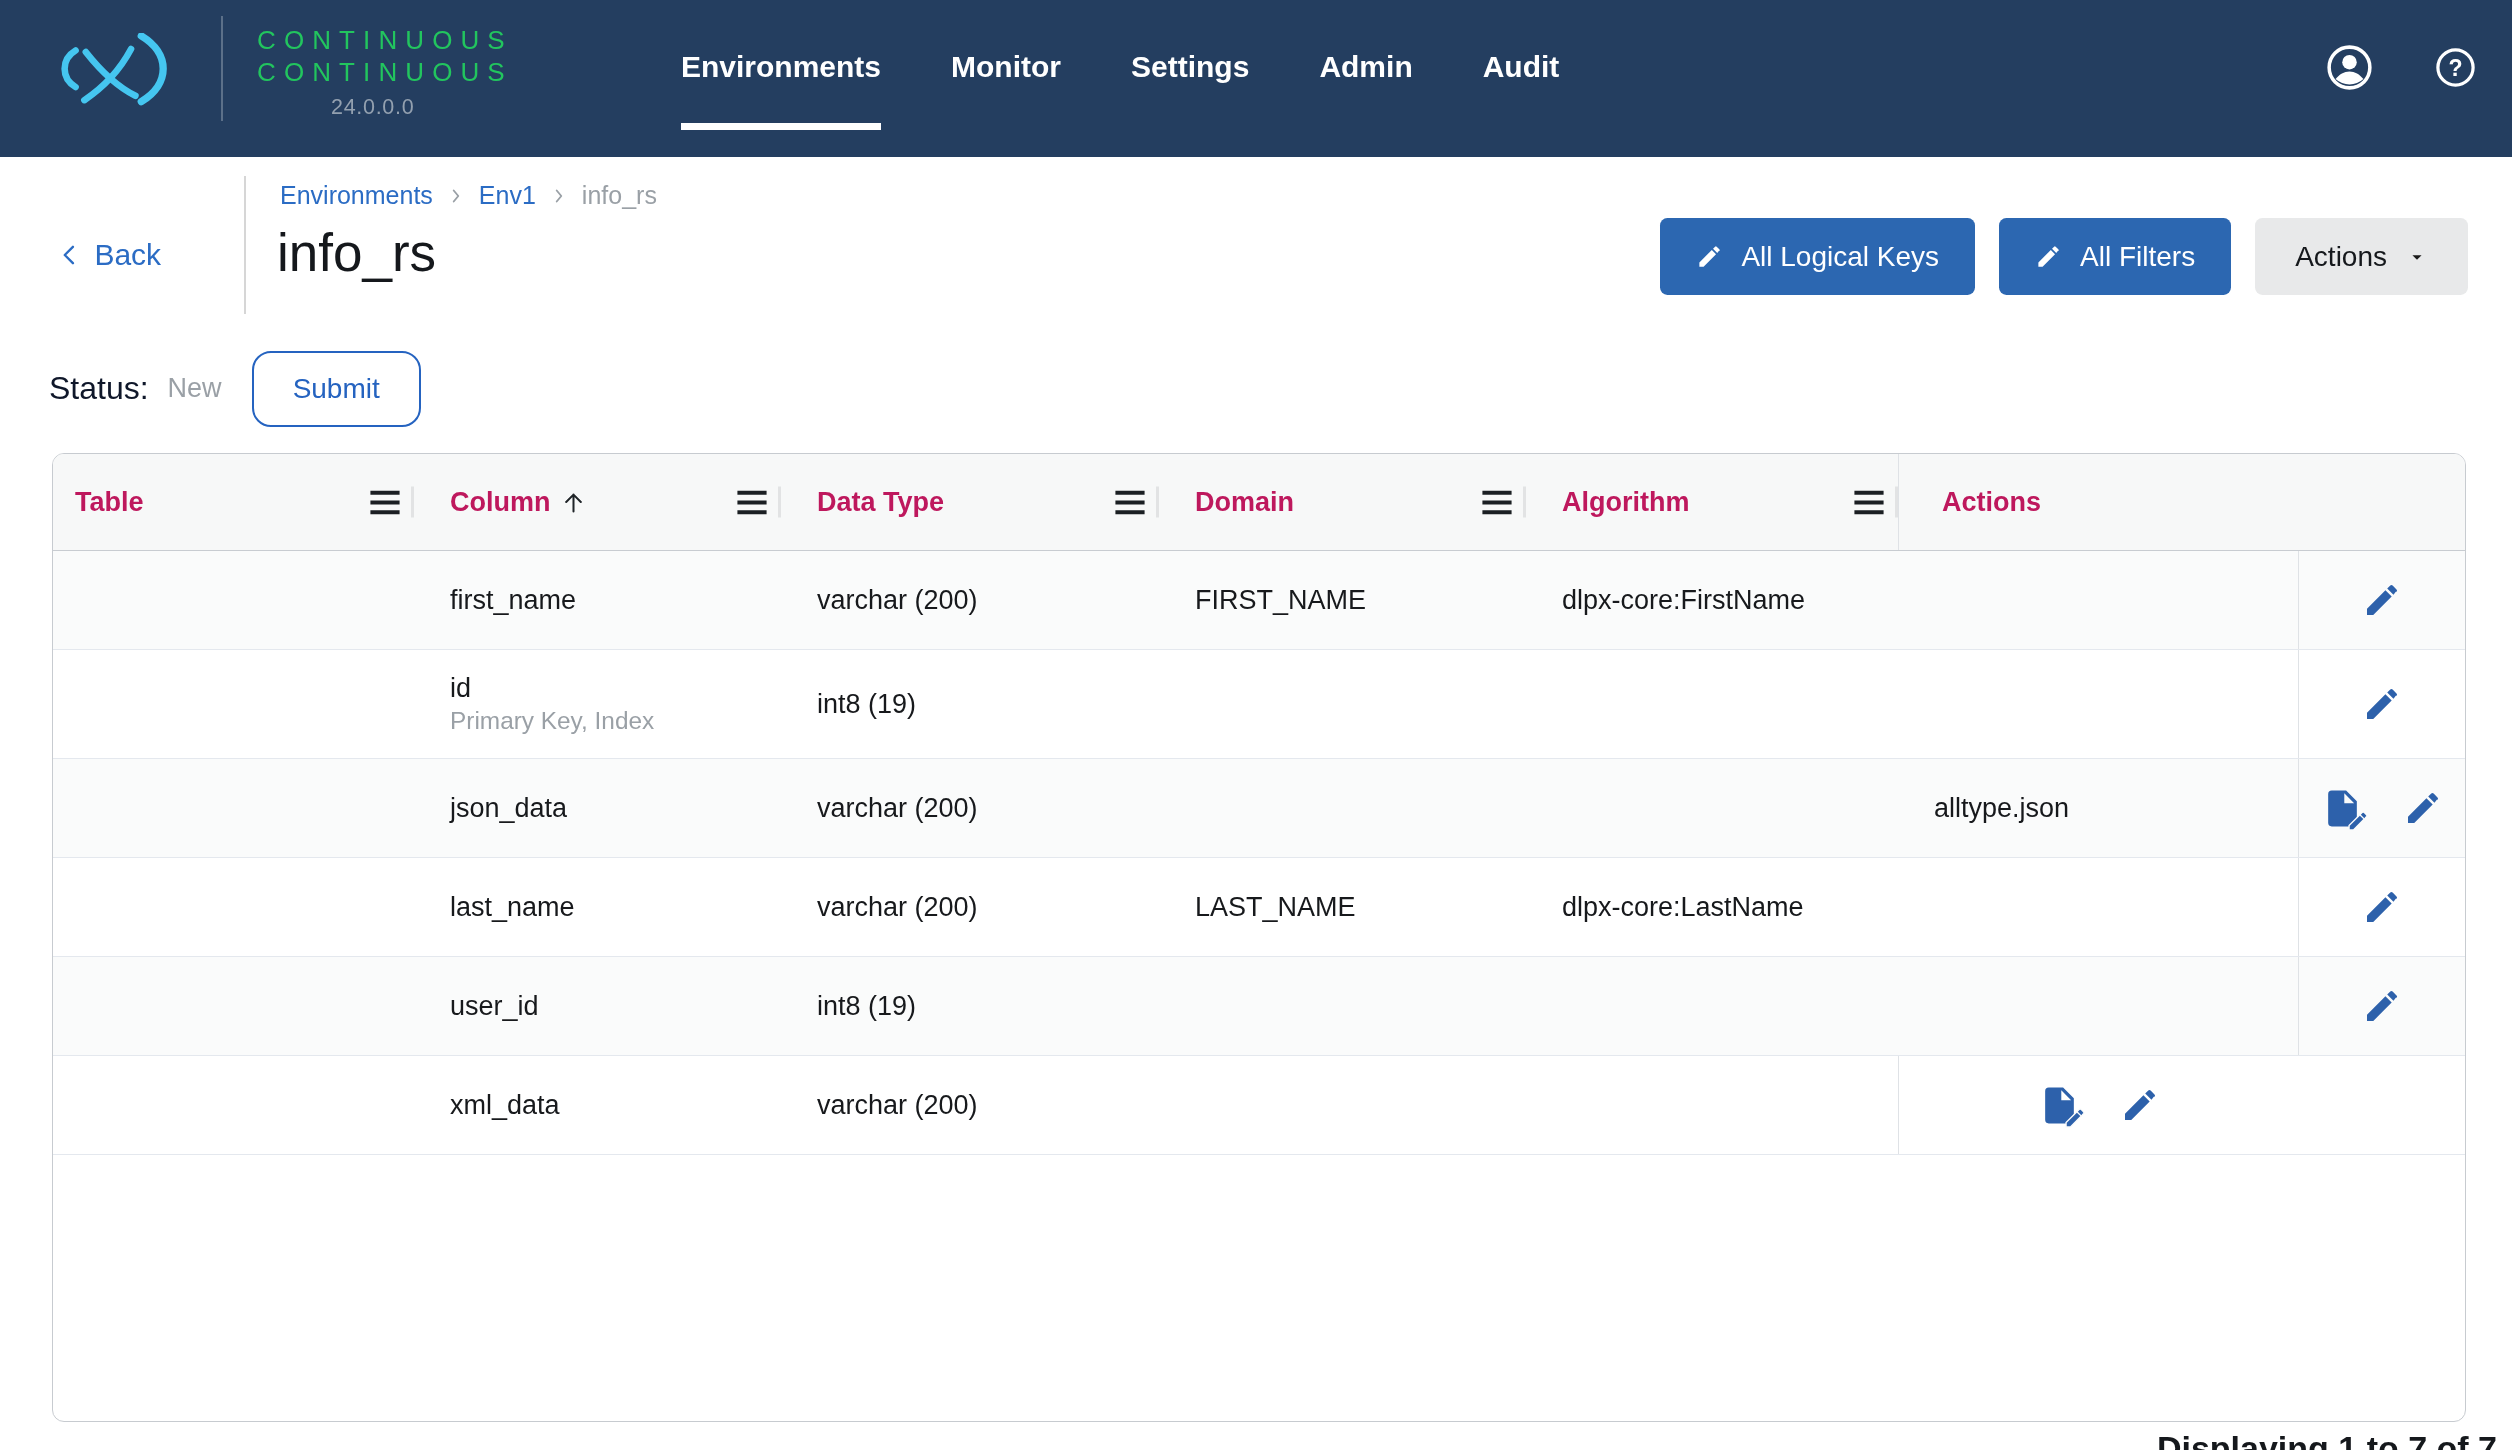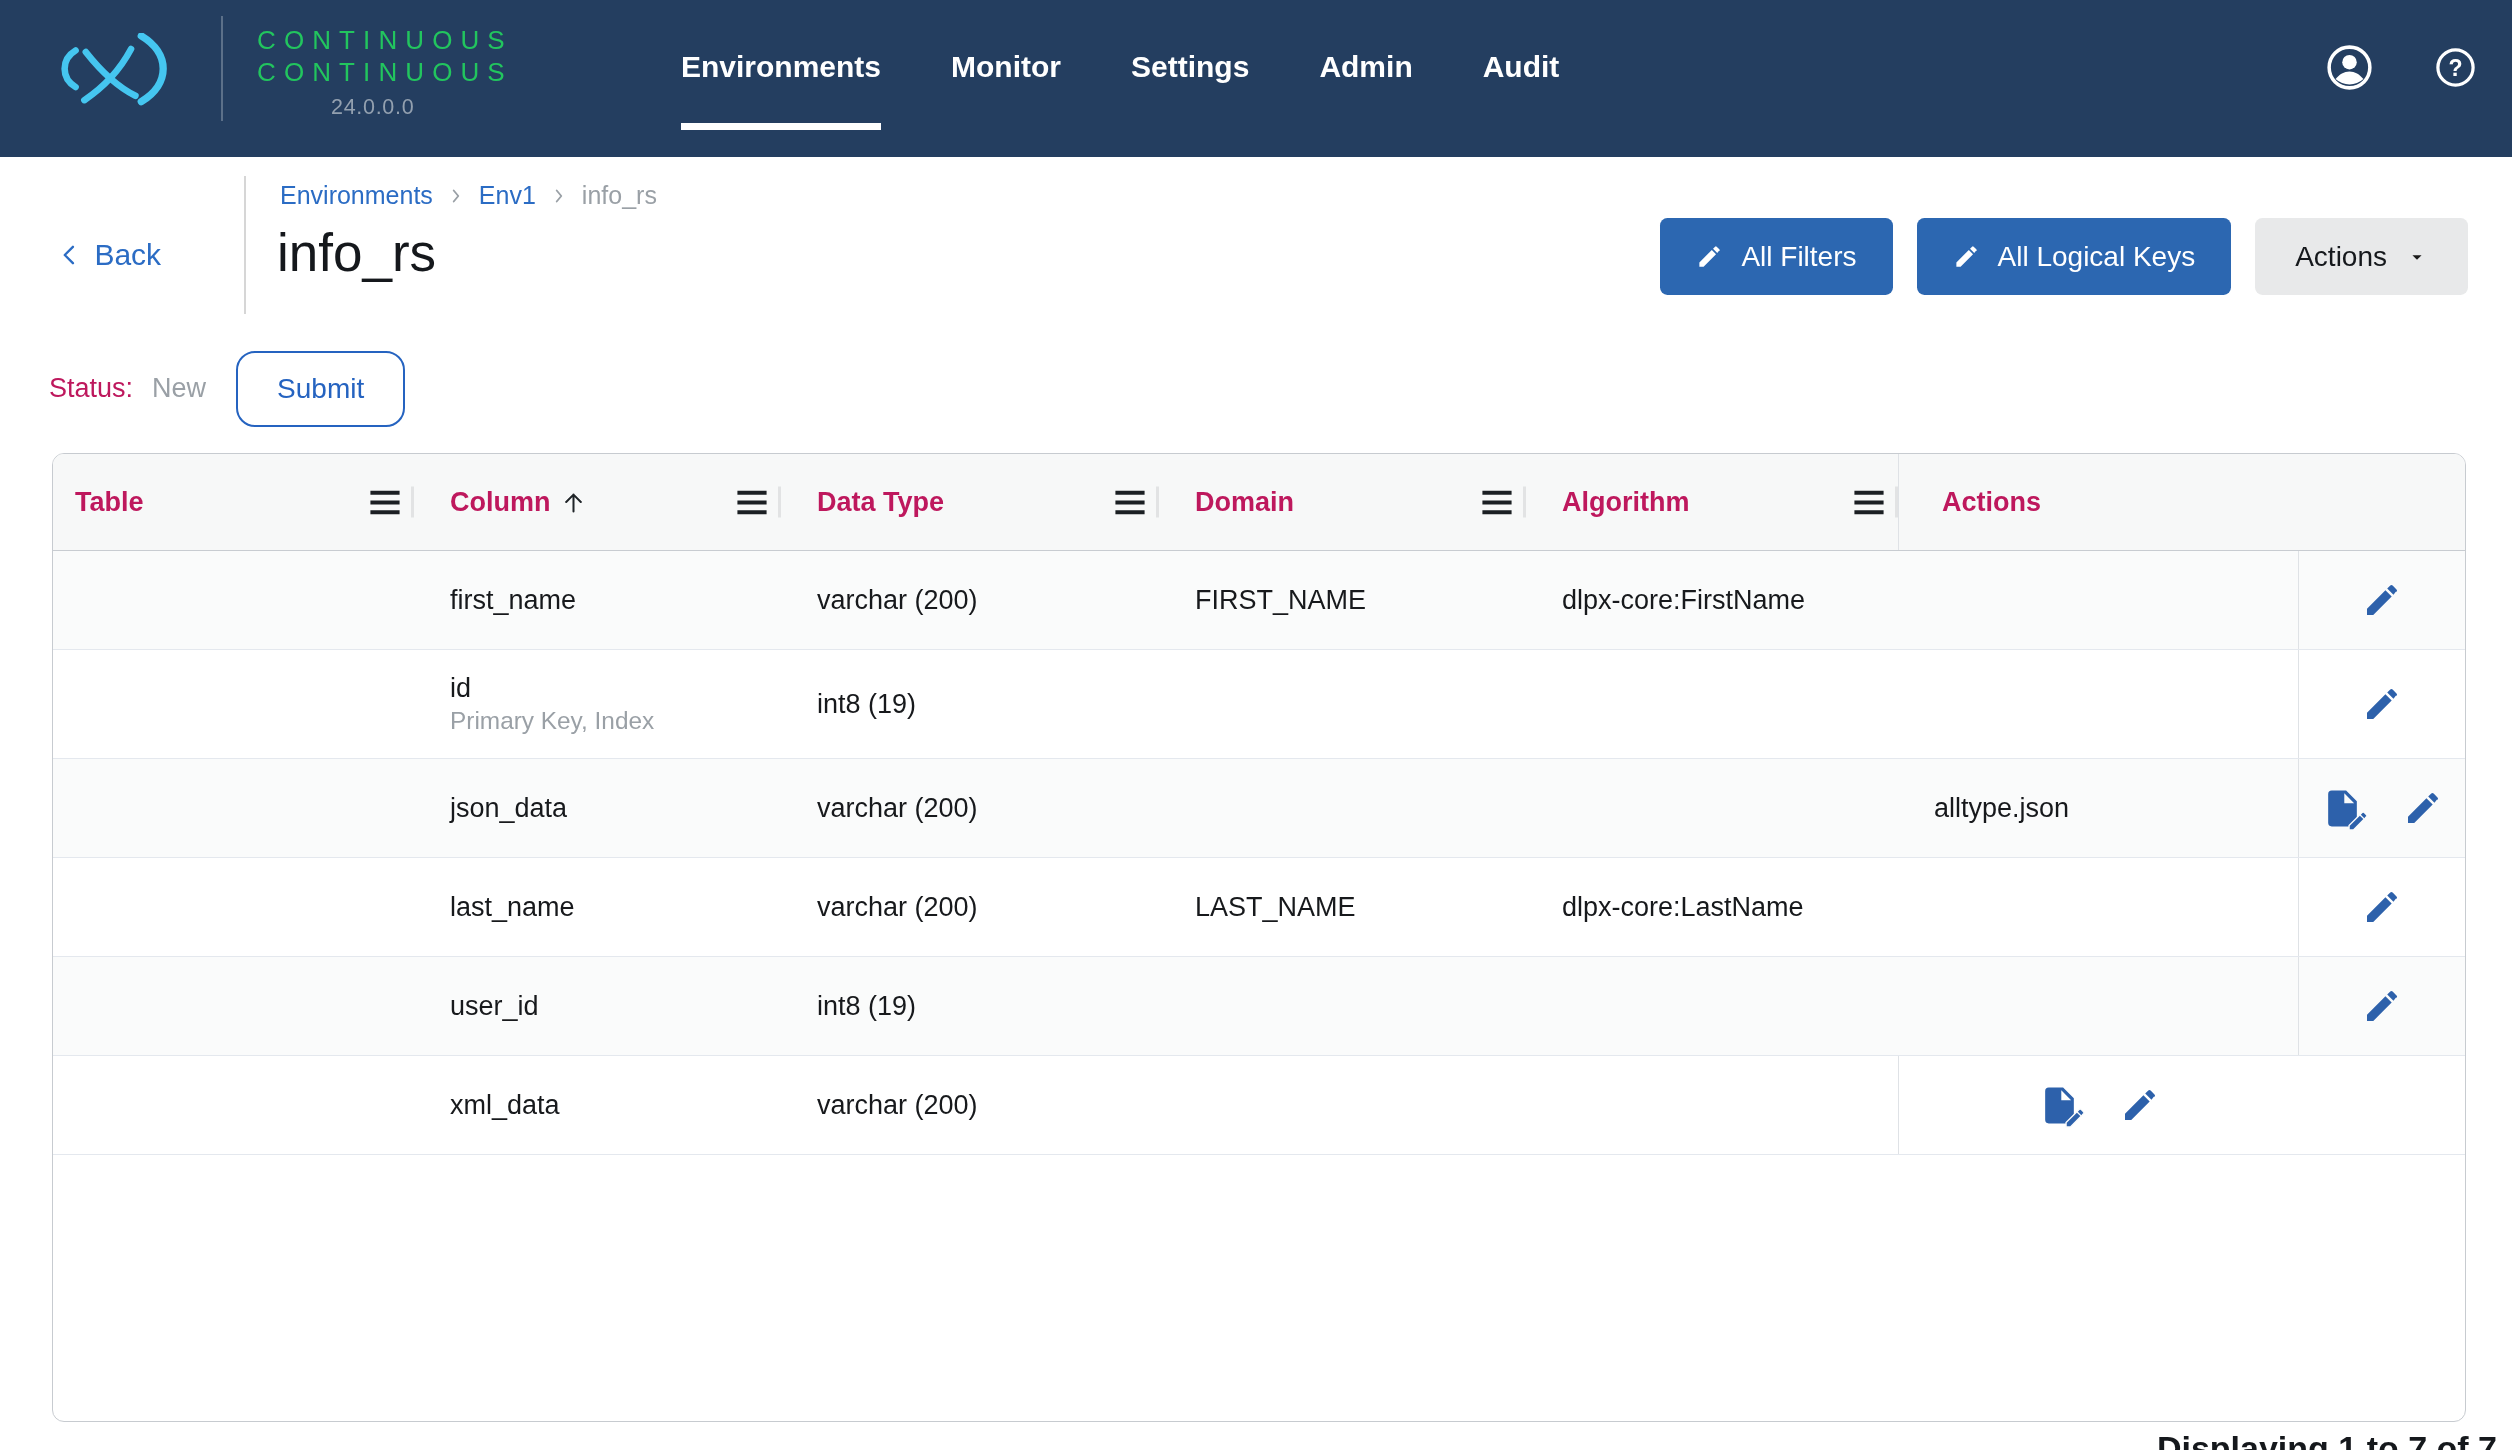--- a/index.html
+++ b/index.html
@@ -29,21 +29,21 @@
   .crumb.link { color:#2B6CC4; cursor:pointer; }
   .crumb.current { color:#9aa0a6; }
   .page-title { position:absolute; left:277px; top:216px; font-size:53px; line-height:74px; font-weight:400; color:#15181c; }
   .top-buttons { position:absolute; top:218px; right:44px; display:flex; gap:24px; height:77px; }
   .btn { display:flex; align-items:center; border:none; border-radius:7.4px; font-family:inherit; cursor:pointer; white-space:nowrap; }
   .btn-primary { gap:18px; background:#2C67B1; color:#fff; padding:0 36px; font-size:28px; }
   .btn-neutral { gap:19px; background:#E8E9EA; color:#15181c; padding:0 40px; font-size:28px; }
 
   
   .status-row { position:absolute; left:49px; top:350px; height:77px; display:flex; align-items:center; }
-  .status-label { font-size:27px; font-weight:500; color:#be185d; }
+  .status-label { font-size:32px; font-weight:500; color:#0f172a; }
   .status-value { font-size:27px; color:#9aa0a6; margin-left:19px; }
   .btn-submit { margin-left:30px; height:76px; background:#fff; border:2.2px solid #2563C0; color:#2563C0;
                 border-radius:19px; font-size:28px; padding:0 39px; font-family:inherit; cursor:pointer; }
 
   
   .table-card { position:absolute; left:52px; top:453px; width:2414px; height:969px;
                 border:1.5px solid #C7CBD0; border-radius:12px; background:#fff; overflow:hidden; }
   .cols { display:grid; grid-template-columns:361px 367px 378px 367px 372px 400px 1fr; }
   .thead { height:97px; background:#F7F8F8; border-bottom:1.5px solid #C8CCD1; }
   .th { display:flex; align-items:center; position:relative; padding-left:36px; cursor:pointer; }
@@ -141,27 +141,27 @@
   </svg>
     <span class="crumb current">info_rs</span>
   </div>
 <div class="page-title">info_rs</div>
 
 <div class="top-buttons">
   <button class="btn btn-primary">
     <svg width="27" height="27" viewBox="0 0 24 24">
       <path fill="#fff" d="M3 17.25V21h3.75L17.81 9.94l-3.75-3.75L3 17.25zM20.71 7.04a.996.996 0 0 0 0-1.41l-2.34-2.34a.996.996 0 0 0-1.41 0l-1.83 1.83 3.75 3.75 1.41-1.83z"></path>
     </svg>
-    <span>All Filters</span>
+    <span>All Logical Keys</span>
   </button>
   <button class="btn btn-primary">
     <svg width="27" height="27" viewBox="0 0 24 24">
       <path fill="#fff" d="M3 17.25V21h3.75L17.81 9.94l-3.75-3.75L3 17.25zM20.71 7.04a.996.996 0 0 0 0-1.41l-2.34-2.34a.996.996 0 0 0-1.41 0l-1.83 1.83 3.75 3.75 1.41-1.83z"></path>
     </svg>
-    <span>All Logical Keys</span>
+    <span>All Filters</span>
   </button>
   <button class="btn btn-neutral">
     <span>Actions</span>
     <svg width="22" height="22" viewBox="0 0 24 24">
       <path fill="#1a1a1a" d="M7 10l5 5 5-5z"></path>
     </svg>
   </button>
 </div>
 
 <div class="status-row">

